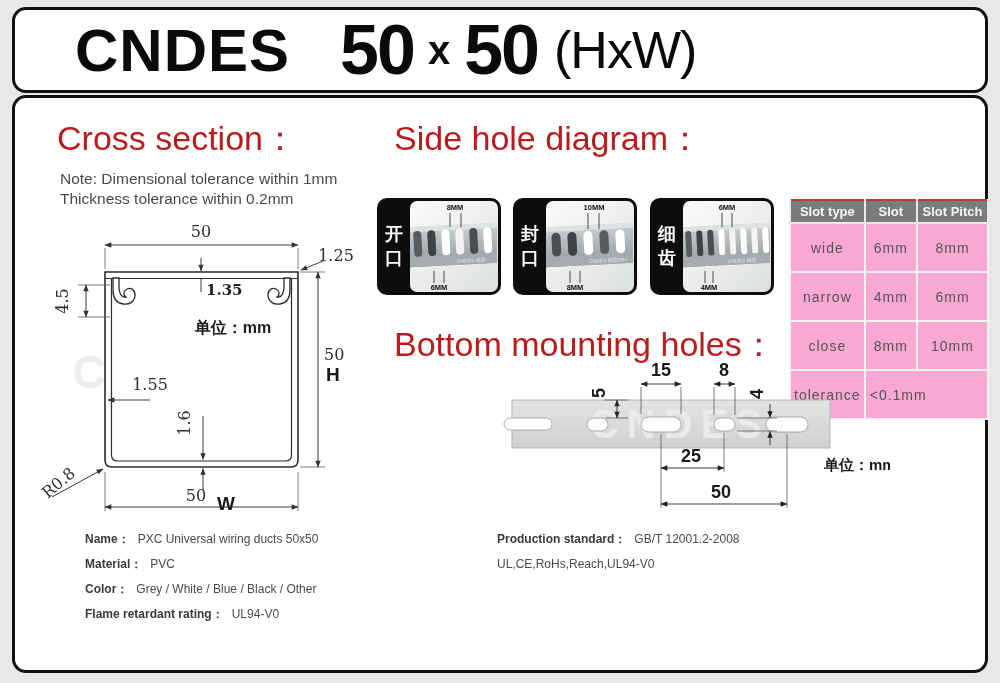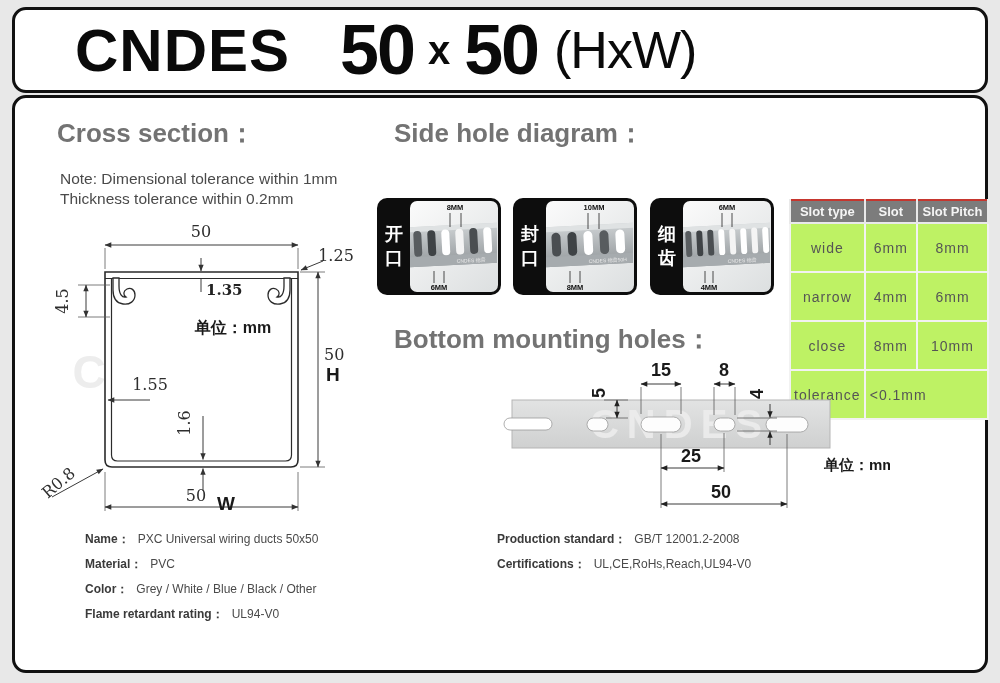--- a/index.html
+++ b/index.html
@@ -8,21 +8,21 @@
   .panel{position:absolute;background:#fff;border:3px solid #111;border-radius:14px;box-sizing:border-box;}
   #header-panel{left:12px;top:7px;width:976px;height:86px;display:flex;align-items:center;}
   #main-panel{left:12px;top:95px;width:976px;height:578px;}
 
   .brand{font-weight:bold;font-size:60px;color:#0a0a0a;margin-left:60px;letter-spacing:1px;}
   .size-group{display:flex;align-items:center;margin-left:50px;color:#0a0a0a;font-weight:bold;}
   .size-num{font-size:70px;letter-spacing:-2px;}
   .size-x{font-size:40px;margin:0 14px;}
   .suffix{font-size:52px;font-weight:normal;color:#0a0a0a;margin-left:16px;letter-spacing:-1px;}
 
-  .h2{position:absolute;font-size:26px;font-weight:bold;color:#737373;}
+  .h2{position:absolute;font-size:34px;font-weight:normal;color:#b91c1c;}
   #cross-title{left:57px;top:116px;}
   #side-title{left:394px;top:116px;}
   #bottom-title{left:394px;top:322px;}
 
   .note{position:absolute;left:60px;top:169px;font-size:15.5px;color:#4a4a4a;line-height:20px;}
   .note .ind{}
 
   .specs{position:absolute;}
   #specs-left{left:85px;top:527px;}
   #specs-right{left:497px;top:527px;}
@@ -30,21 +30,21 @@
   .spec-label{font-weight:bold;color:#3a3a3a;margin-right:8px;white-space:nowrap;}
 
   .hole-card{position:absolute;top:198px;width:124px;height:97px;background:#0d0d0d;border-radius:10px;}
   .hole-card-label{position:absolute;left:0;top:0;bottom:0;width:34px;color:#fff;font-weight:bold;
       font-size:18px;line-height:24px;text-align:center;padding-top:24px;box-sizing:border-box;word-break:break-all;}
   .hole-photo{position:absolute;left:33px;top:3px;right:3px;bottom:3px;border-radius:7px;overflow:hidden;
       background:linear-gradient(140deg,#fbfbfb,#dcdfe0);}
   .hole-photo svg{position:absolute;left:0;top:0;}
 
   #slot-table{position:absolute;left:789px;top:199px;width:200px;border-collapse:collapse;
-      border:2px solid #c6362e;background:#bef264;table-layout:fixed;}
+      border:2px solid #c6362e;background:#f9a8d4;table-layout:fixed;}
   #slot-table th{background:#7c7c7c;color:#f5f5f5;font-size:13px;font-weight:bold;
       padding:3px 1px;border:2px solid #e9e9e9;border-top:none;}
   #slot-table td{font-size:14px;color:#555;text-align:center;padding:15px 1px;height:17px;
       letter-spacing:1px;border:2px solid #f2f2f2;}
 
   .absvg{position:absolute;}
   .dimser{font-family:"DejaVu Serif",serif;font-size:16px;fill:#2e2e2e;}
   .dimsans{font-family:"Liberation Sans",sans-serif;font-weight:bold;fill:#1a1a1a;}
   .wm{font-family:"Liberation Sans",sans-serif;font-weight:bold;fill:#ededed;}
   .dline{stroke:#3a3a3a;stroke-width:1;fill:none;}
@@ -318,18 +318,17 @@
       <span>UL94-V0</span>
     </div>
   </div>
 
   <div class="specs" id="specs-right">
     <div class="spec-line">
       <span class="spec-label">Production standard：</span>
       <span>GB/T 12001.2-2008</span>
     </div>
     <div class="spec-line">
-      <span class="spec-label">Certifications：</span>
       <span>UL,CE,RoHs,Reach,UL94-V0</span>
     </div>
   </div>
 
 </div>
 
 </body></html>

